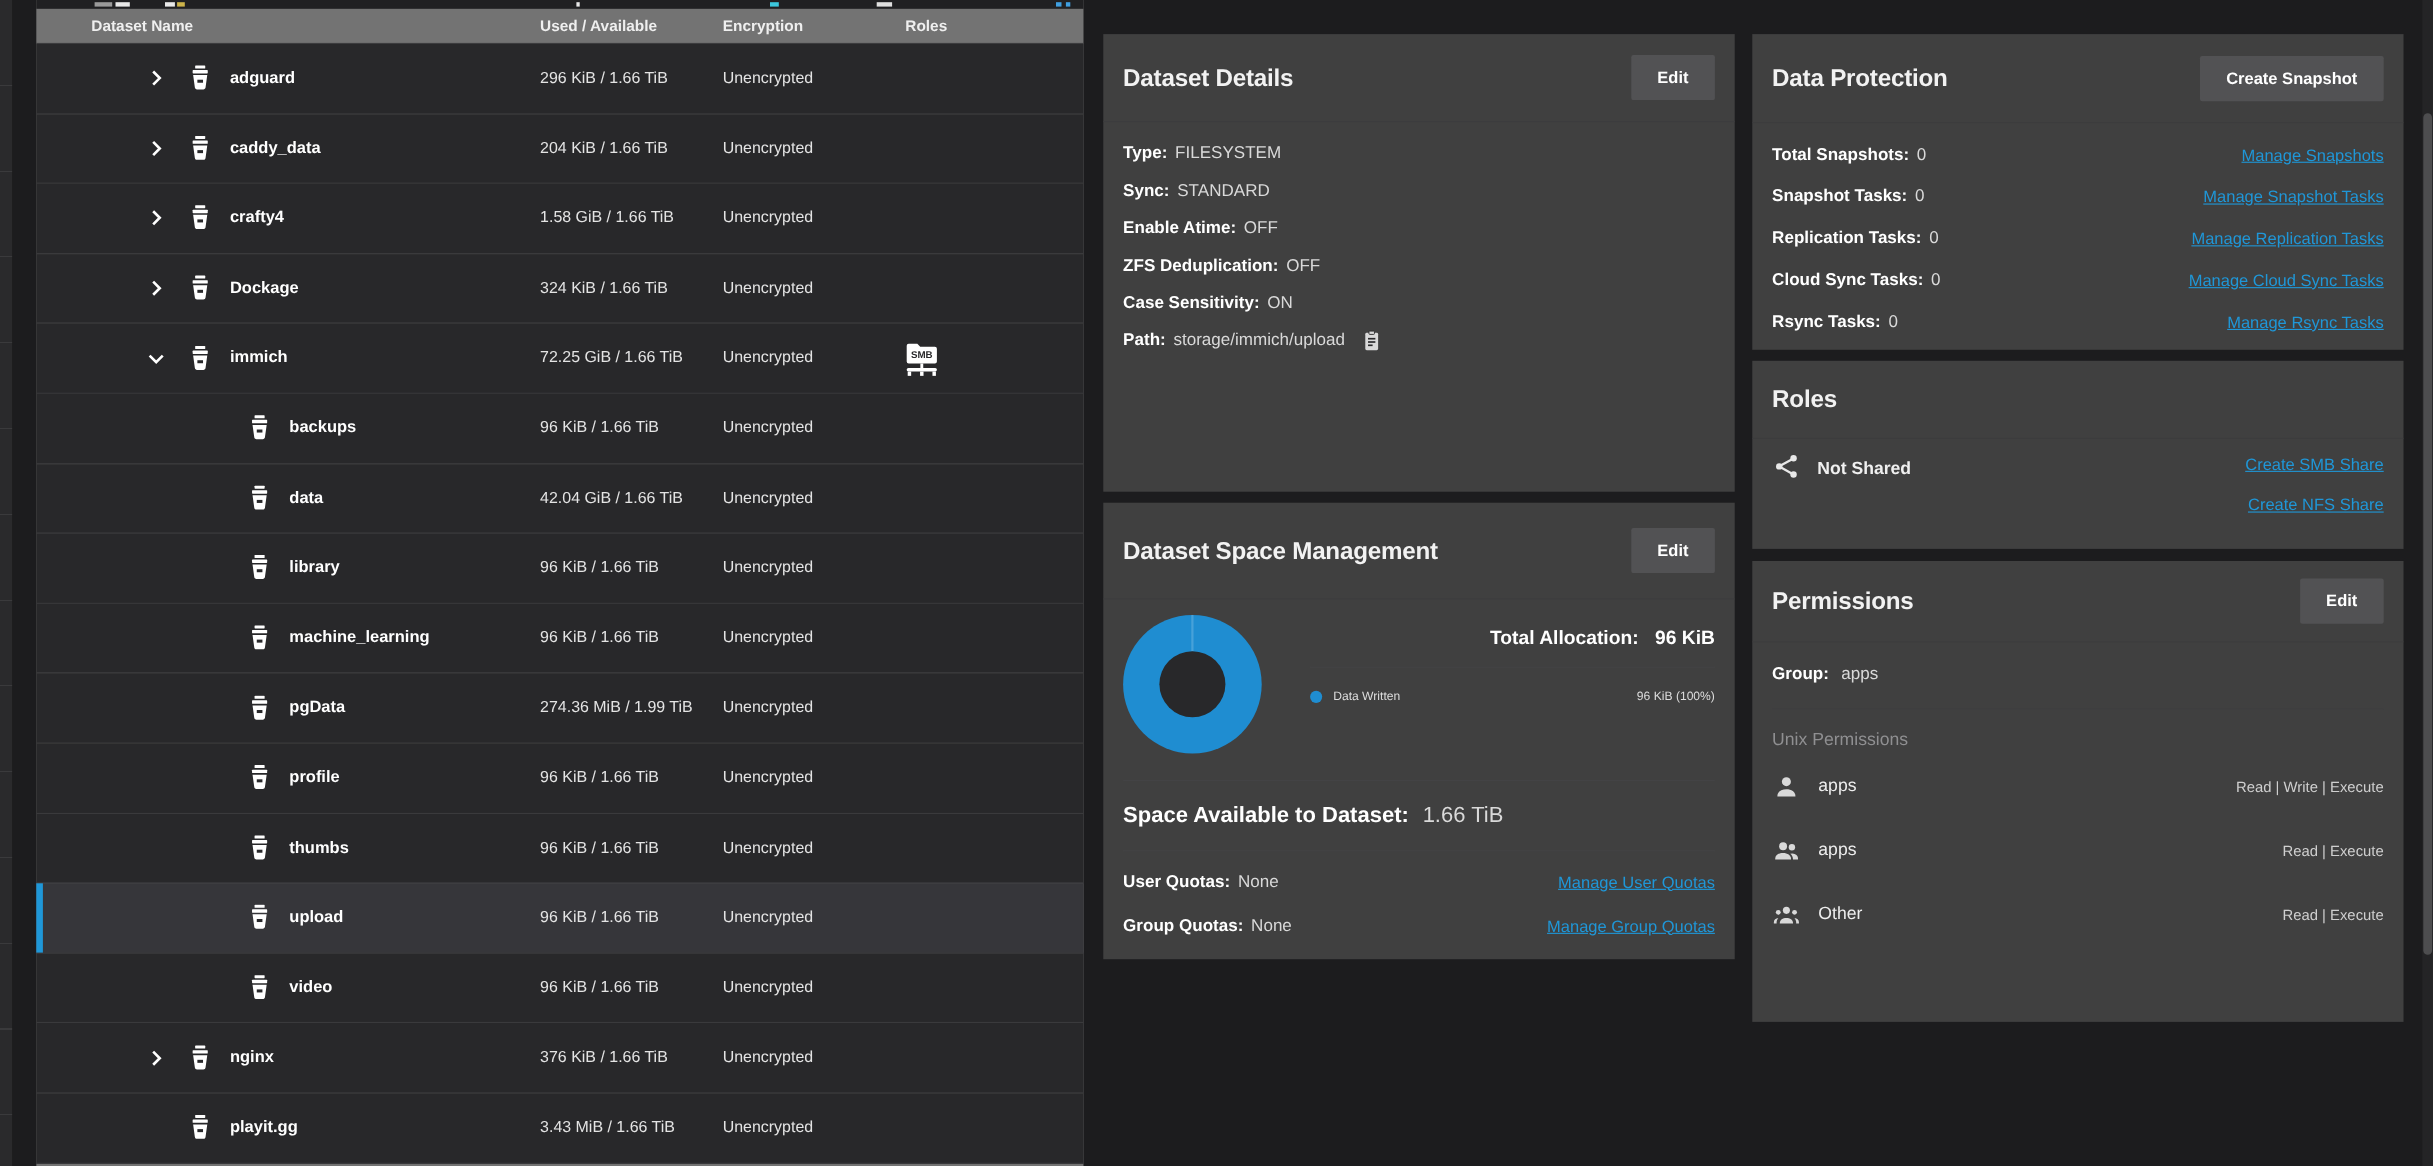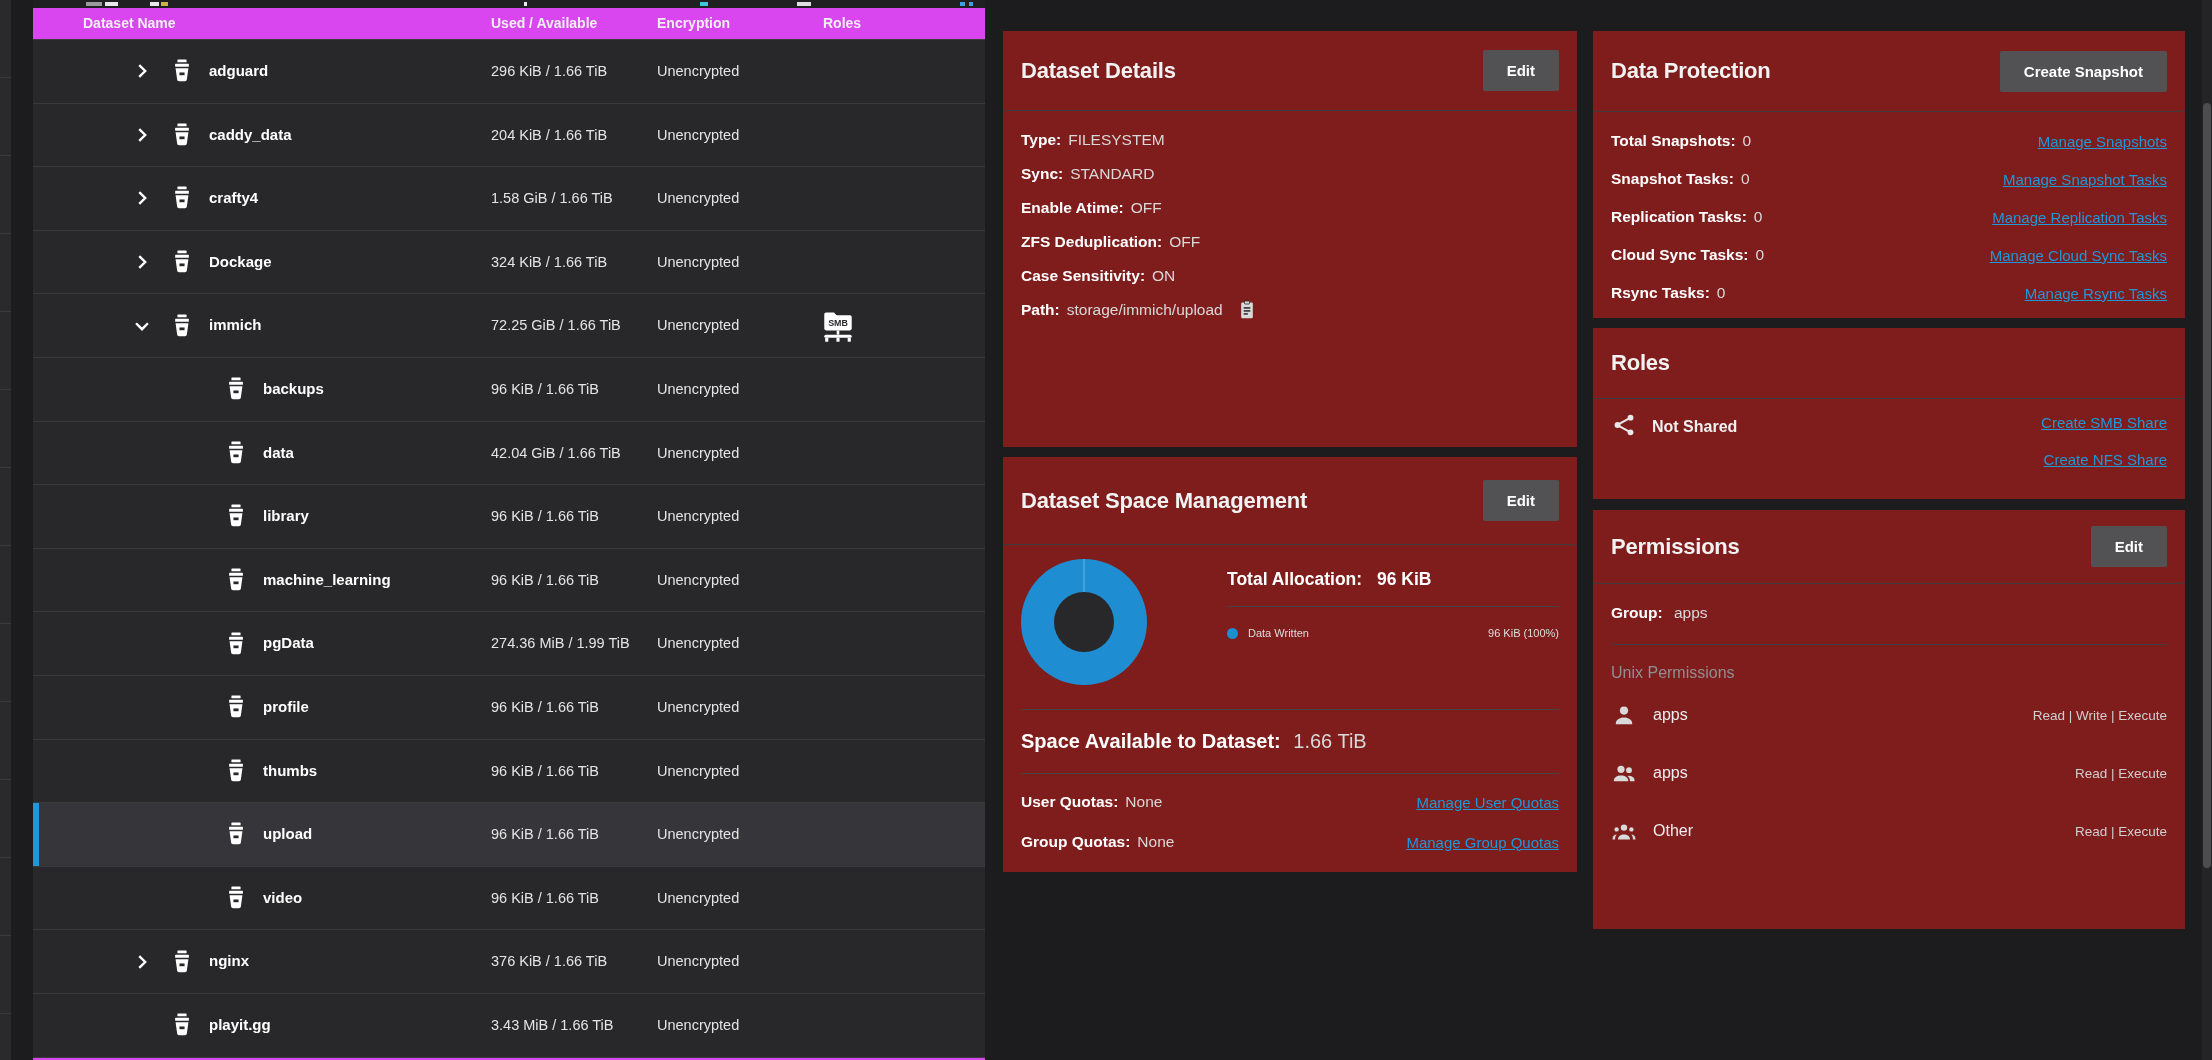--- a/index.html
+++ b/index.html
@@ -4,21 +4,21 @@
 <style>
   html,body{margin:0;padding:0;background:#141416;}
   .screen{position:relative;width:2212px;height:1060px;background:#1c1c1e;overflow:hidden;
           font-family:"Liberation Sans",sans-serif;color:#e8e8e8;}
 
   
   .left-rail{position:absolute;left:0;top:0;width:11px;height:100%;background:#2a2a2c;
     background-image:repeating-linear-gradient(to bottom,transparent 0 77px,#3a3a3c 77px 78px);}
 
   
-  .tree-panel{position:absolute;left:33px;top:0;width:952px;height:1060px;background:#d946ef;}
+  .tree-panel{position:absolute;left:33px;top:0;width:952px;height:1060px;background:#737373;}
   .sliver{position:absolute;top:0;left:0;right:0;height:8px;background:#202022;}
   .sliver .mark{position:absolute;bottom:2px;height:4px;}
   .thead{position:absolute;top:8px;left:0;right:0;height:31px;border-bottom:1px solid #3c3c3e;
          font-size:14px;font-weight:bold;color:#efefef;}
   .thead span{position:absolute;line-height:31px;}
   .c-name{left:50px}.c-used{left:458px}.c-enc{left:624px}.c-roles{left:790px}
   .rows{position:absolute;top:40px;left:0;right:0;}
   .trow{position:relative;height:62.6px;border-bottom:1px solid #3a3a3c;background:#28282a;}
   .trow.selected{background:#36363a;}
   .trow.selected::before{content:'';position:absolute;left:0;top:0;bottom:0;width:6px;background:#1f97d8;}
@@ -27,21 +27,21 @@
   .trow.child .dicon{left:192px;}
   .rname{position:absolute;left:176px;top:0;line-height:62.6px;font-size:15px;font-weight:bold;color:#fff;}
   .trow.child .rname{left:230px;}
   .rused,.renc{position:absolute;top:0;line-height:62.6px;font-size:14.5px;color:#e4e4e4;}
   .rused{left:458px}.renc{left:624px}
   .rroles{position:absolute;left:788px;top:50%;transform:translateY(-50%);width:34px;height:36px;}
 
   
   .col1{position:absolute;left:1003px;top:31px;width:574px;}
   .col2{position:absolute;left:1593px;top:31px;width:592px;}
-  .card{position:relative;background:#7f1d1d;margin-bottom:10px;}
+  .card{position:relative;background:#404040;margin-bottom:10px;}
   .card-h{display:flex;align-items:center;justify-content:space-between;padding:0 18px;
           border-bottom:1px solid #3c3c3e;}
   .card-h h2{margin:0;font-size:22px;font-weight:bold;color:#f2f2f2;letter-spacing:-0.2px;}
   .btn{background:#525254;color:#fff;font-weight:bold;font-size:15px;border:none;border-radius:2px;
        padding:12px 24px;font-family:inherit;cursor:pointer;}
 
   
   #card-details{height:416px;}
   #card-details .card-h{height:79px;}
   .fields{padding:12px 18px 0;}
@@ -52,21 +52,21 @@
   .card-f{position:absolute;left:0;right:0;bottom:0;height:66px;border-top:1px solid #3c3c3e;
           display:flex;align-items:center;justify-content:flex-end;padding-right:10px;}
 
   
   #card-dsm{height:415px;margin-bottom:0;}
   #card-dsm .card-h{height:87px;}
   .dsm-top{display:flex;padding:14px 18px 0;}
   .donut{width:126px;height:126px;border-radius:50%;background:#1f8dd1;position:relative;flex:none;}
   .donut::after{content:'';position:absolute;inset:33px;border-radius:50%;background:#28282a;}
   .donut::before{content:'';position:absolute;left:62px;top:0;width:2px;height:33px;background:rgba(255,255,255,.18);}
-  .dsm-right{flex:1;margin-left:80px;}
+  .dsm-right{flex:1;margin-left:44px;text-align:right;}
   .ta-line{font-size:17.5px;font-weight:bold;color:#fff;padding:10px 0 16px;border-bottom:1px solid #434345;}
   .ta-line .taval{margin-left:10px;}
   .legend-row{display:flex;align-items:center;padding-top:20px;font-size:11px;color:#ddd;}
   .dot{width:11px;height:11px;border-radius:50%;background:#1f8dd1;margin-right:10px;flex:none;}
   .lr{margin-left:auto;}
   .hr-full{border-top:1px solid #434345;margin:24px 18px 0;}
   .sa-line{padding:20px 18px;font-size:20px;}
   .quotas{padding:8px 18px 0;}
   .qrow{display:flex;align-items:center;height:40px;font-size:15.5px;}
   a.link{color:#1f97d8;text-decoration:underline;cursor:pointer;font-size:15px;}

